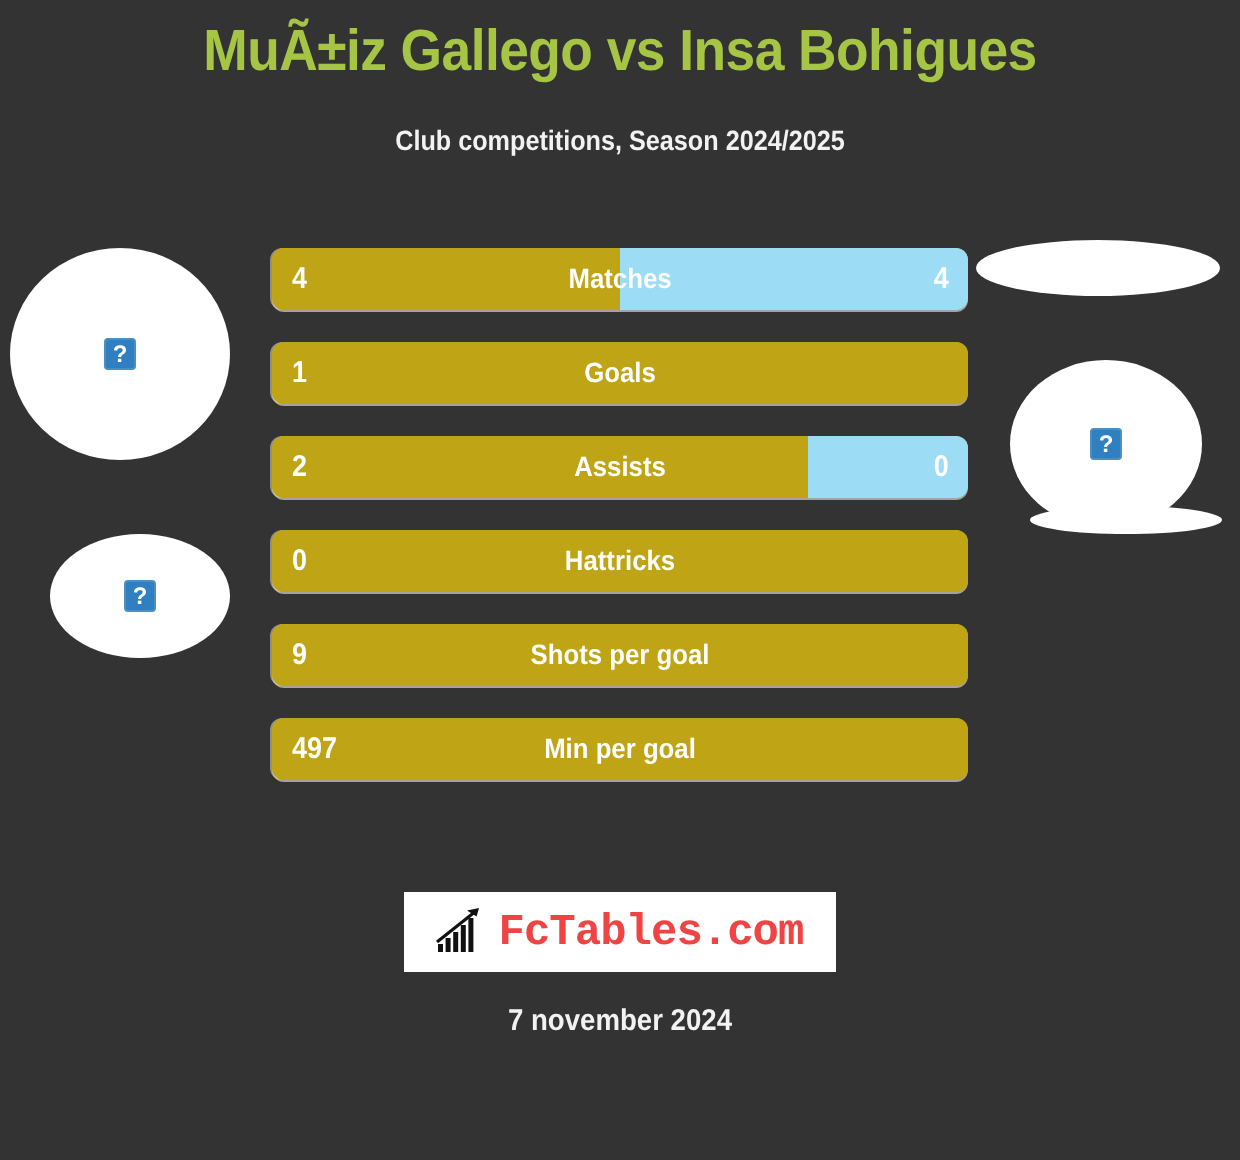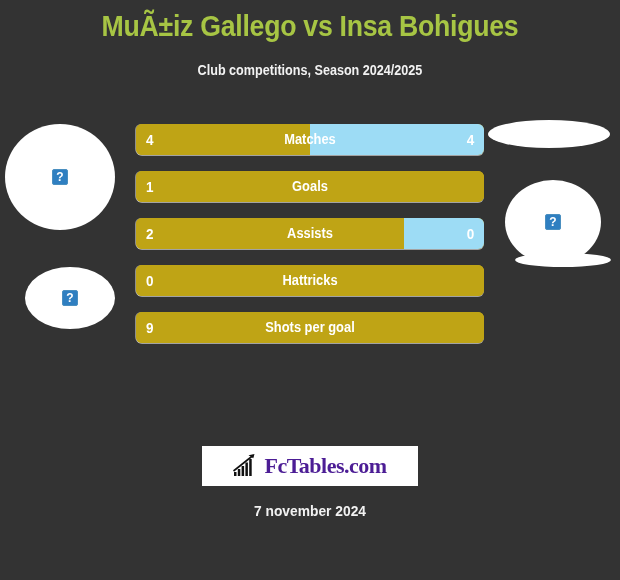--- a/index.html
+++ b/index.html
@@ -148,25 +148,25 @@
     width: 216px;
     height: 40px;
     background: #ffffff;
     display: flex;
     align-items: center;
     justify-content: center;
     gap: 5px;
   }
   .logo-icon { display: block; }
   .logo-text {
-    color: #4c1d95;
+    color: #ef4444;
     font-size: 22px;
     font-weight: bold;
     letter-spacing: -0.5px;
-    font-family: Liberation Serif, serif;
+    font-family: Liberation Mono, monospace;
   }
 
   .footer-date {
     position: absolute;
     top: 502px;
     left: 0;
     width: 620px;
     text-align: center;
     color: #f2f2f2;
     font-size: 15px;
@@ -218,20 +218,25 @@
       </div>
       <div class="bar-row">
         <div class="bar-fill-home" style="width: 100%; background: rgb(191, 164, 21);"></div>
         <div class="bar-val-home">0</div>
         <div class="bar-label">Hattricks</div>
       </div>
       <div class="bar-row">
         <div class="bar-fill-home" style="width: 100%; background: rgb(191, 164, 21);"></div>
         <div class="bar-val-home">9</div>
         <div class="bar-label">Shots per goal</div>
+      </div>
+      <div class="bar-row">
+        <div class="bar-fill-home" style="width: 100%; background: rgb(191, 164, 21);"></div>
+        <div class="bar-val-home">497</div>
+        <div class="bar-label">Min per goal</div>
       </div>
     </div>
 
   <div class="logo-box">
     <svg class="logo-icon" width="26" height="24" viewBox="0 0 26 24">
       <path d="M1 22 L1 18 L3.5 18 L3.5 22 Z" fill="#111"></path>
       <path d="M4.8 22 L4.8 15 L7.3 15 L7.3 22 Z" fill="#111"></path>
       <path d="M8.6 22 L8.6 12 L11.1 12 L11.1 22 Z" fill="#111"></path>
       <path d="M12.4 22 L12.4 8.5 L14.9 8.5 L14.9 22 Z" fill="#111"></path>
       <path d="M16.2 22 L16.2 5 L18.7 5 L18.7 22 Z" fill="#111"></path>

